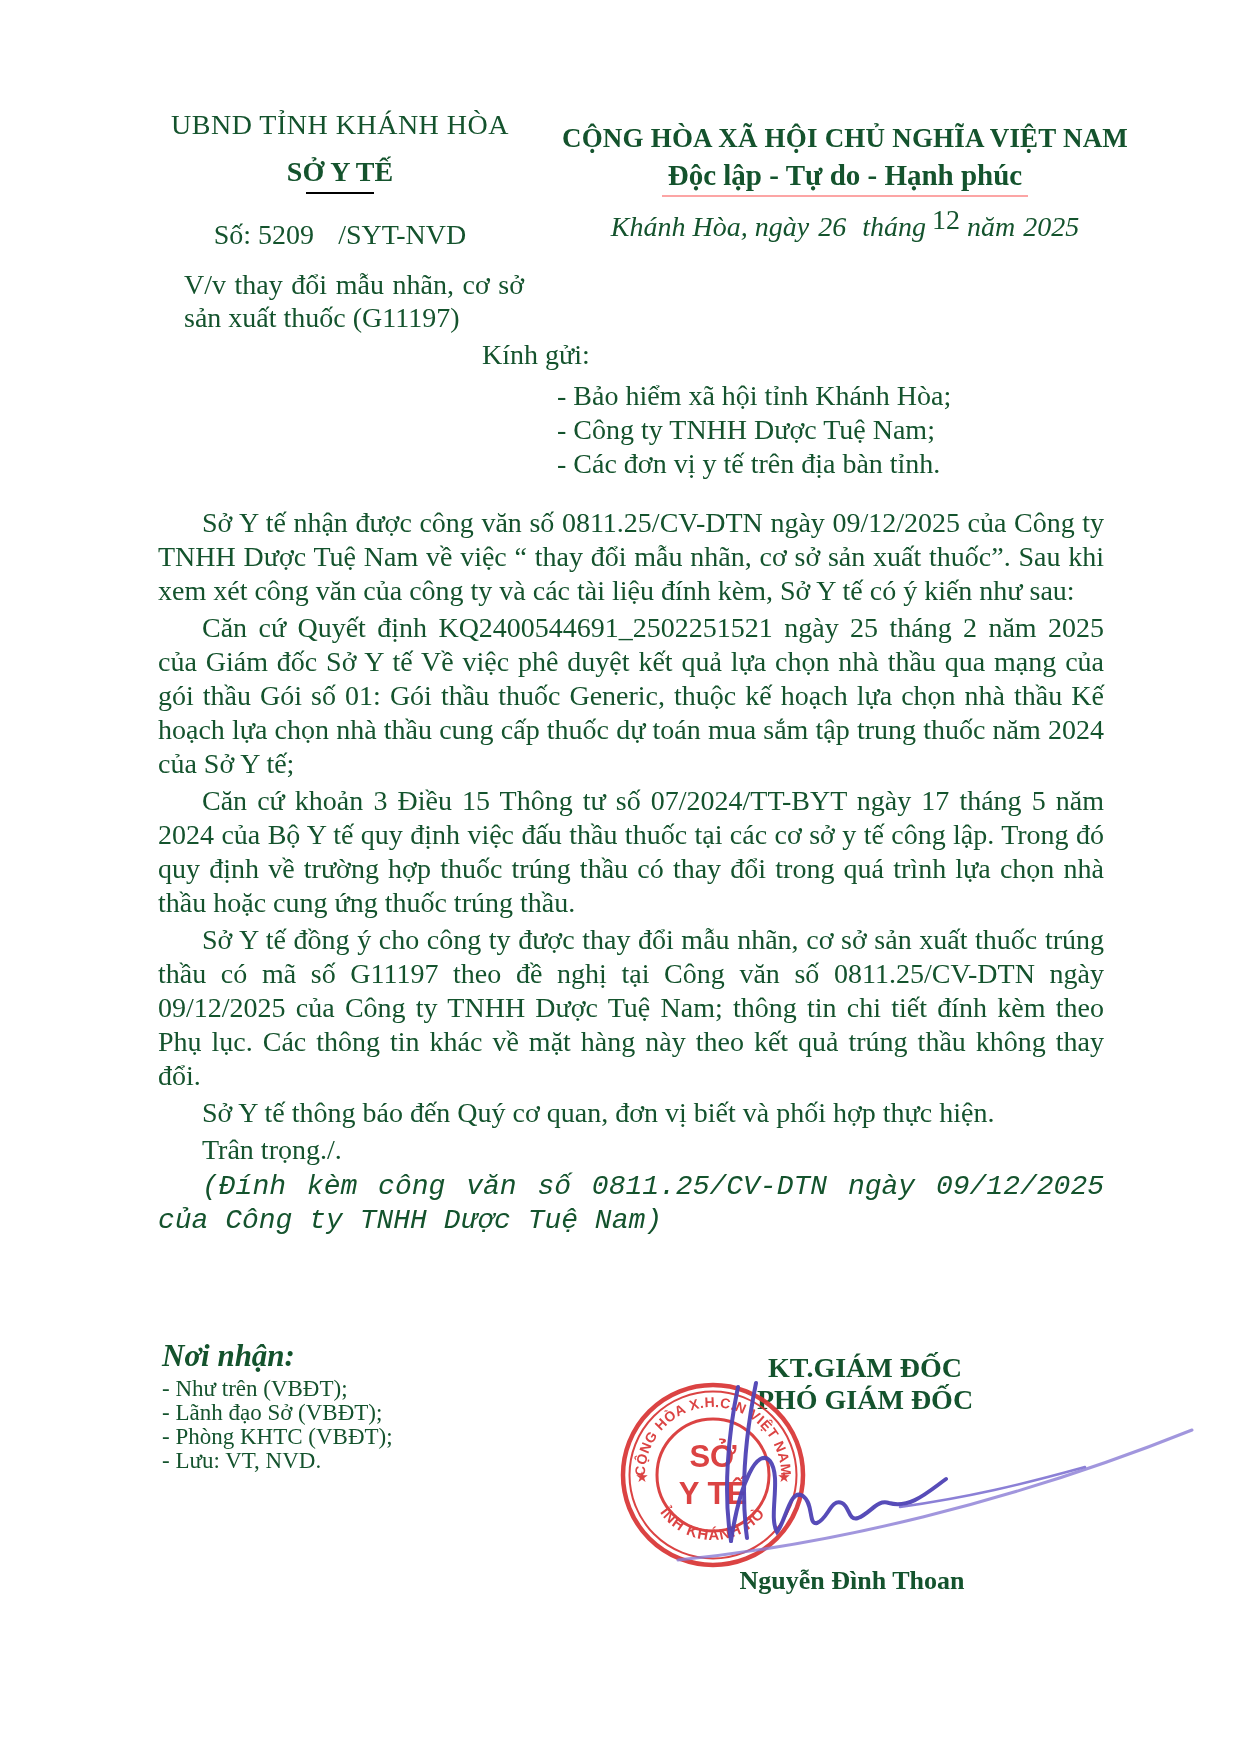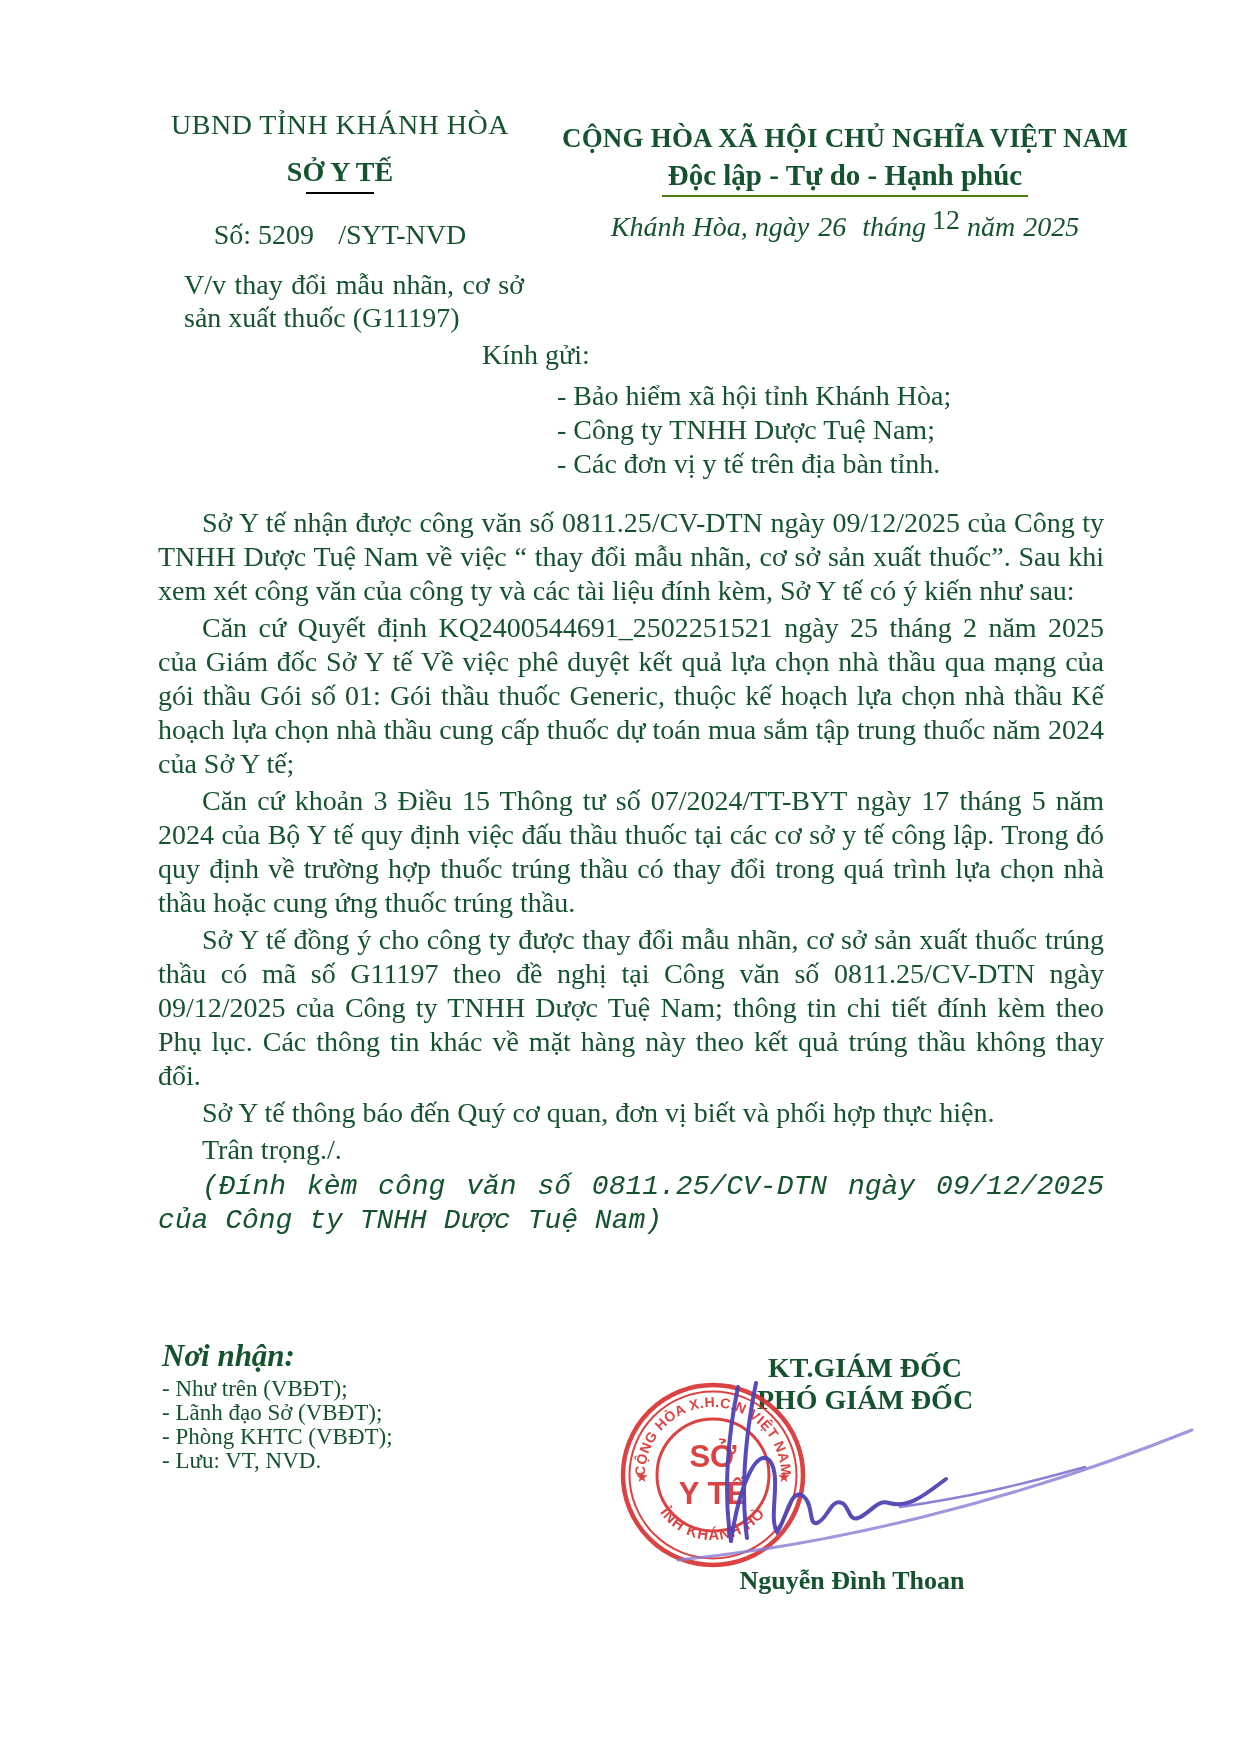--- a/index.html
+++ b/index.html
@@ -24,21 +24,21 @@
   .subject{
     margin:16px 0 0 64px;width:340px;
     text-align:justify;font-size:28px;line-height:33px;
   }
   .header-right{
     position:absolute;left:560px;top:121px;width:570px;
     text-align:center;font-size:28px;line-height:34px;
   }
   .national-1{font-weight:bold;font-size:27px;letter-spacing:.2px;}
   .national-2{display:inline-block;font-weight:bold;font-size:29px;
-    border-bottom:2px solid #4d7c0f;padding:0 6px 3px;margin-top:3px;}
+    border-bottom:2px solid #fca5a5;padding:0 6px 3px;margin-top:3px;}
   .place-date{font-style:italic;margin-top:13px;white-space:nowrap;}
   .d-day{margin:0 16px 0 9px;}
   .d-month{font-style:normal;position:relative;top:-7px;margin:0 7px 0 6px;}
   .d-year{margin-left:8px;}
   
   .greeting{position:absolute;left:482px;top:338px;font-size:28px;line-height:34px;}
   .greeting-items{margin-left:75px;margin-top:7px;}
   
   .body-text{position:absolute;left:158px;top:506px;width:946px;
     font-size:28px;line-height:34px;}

